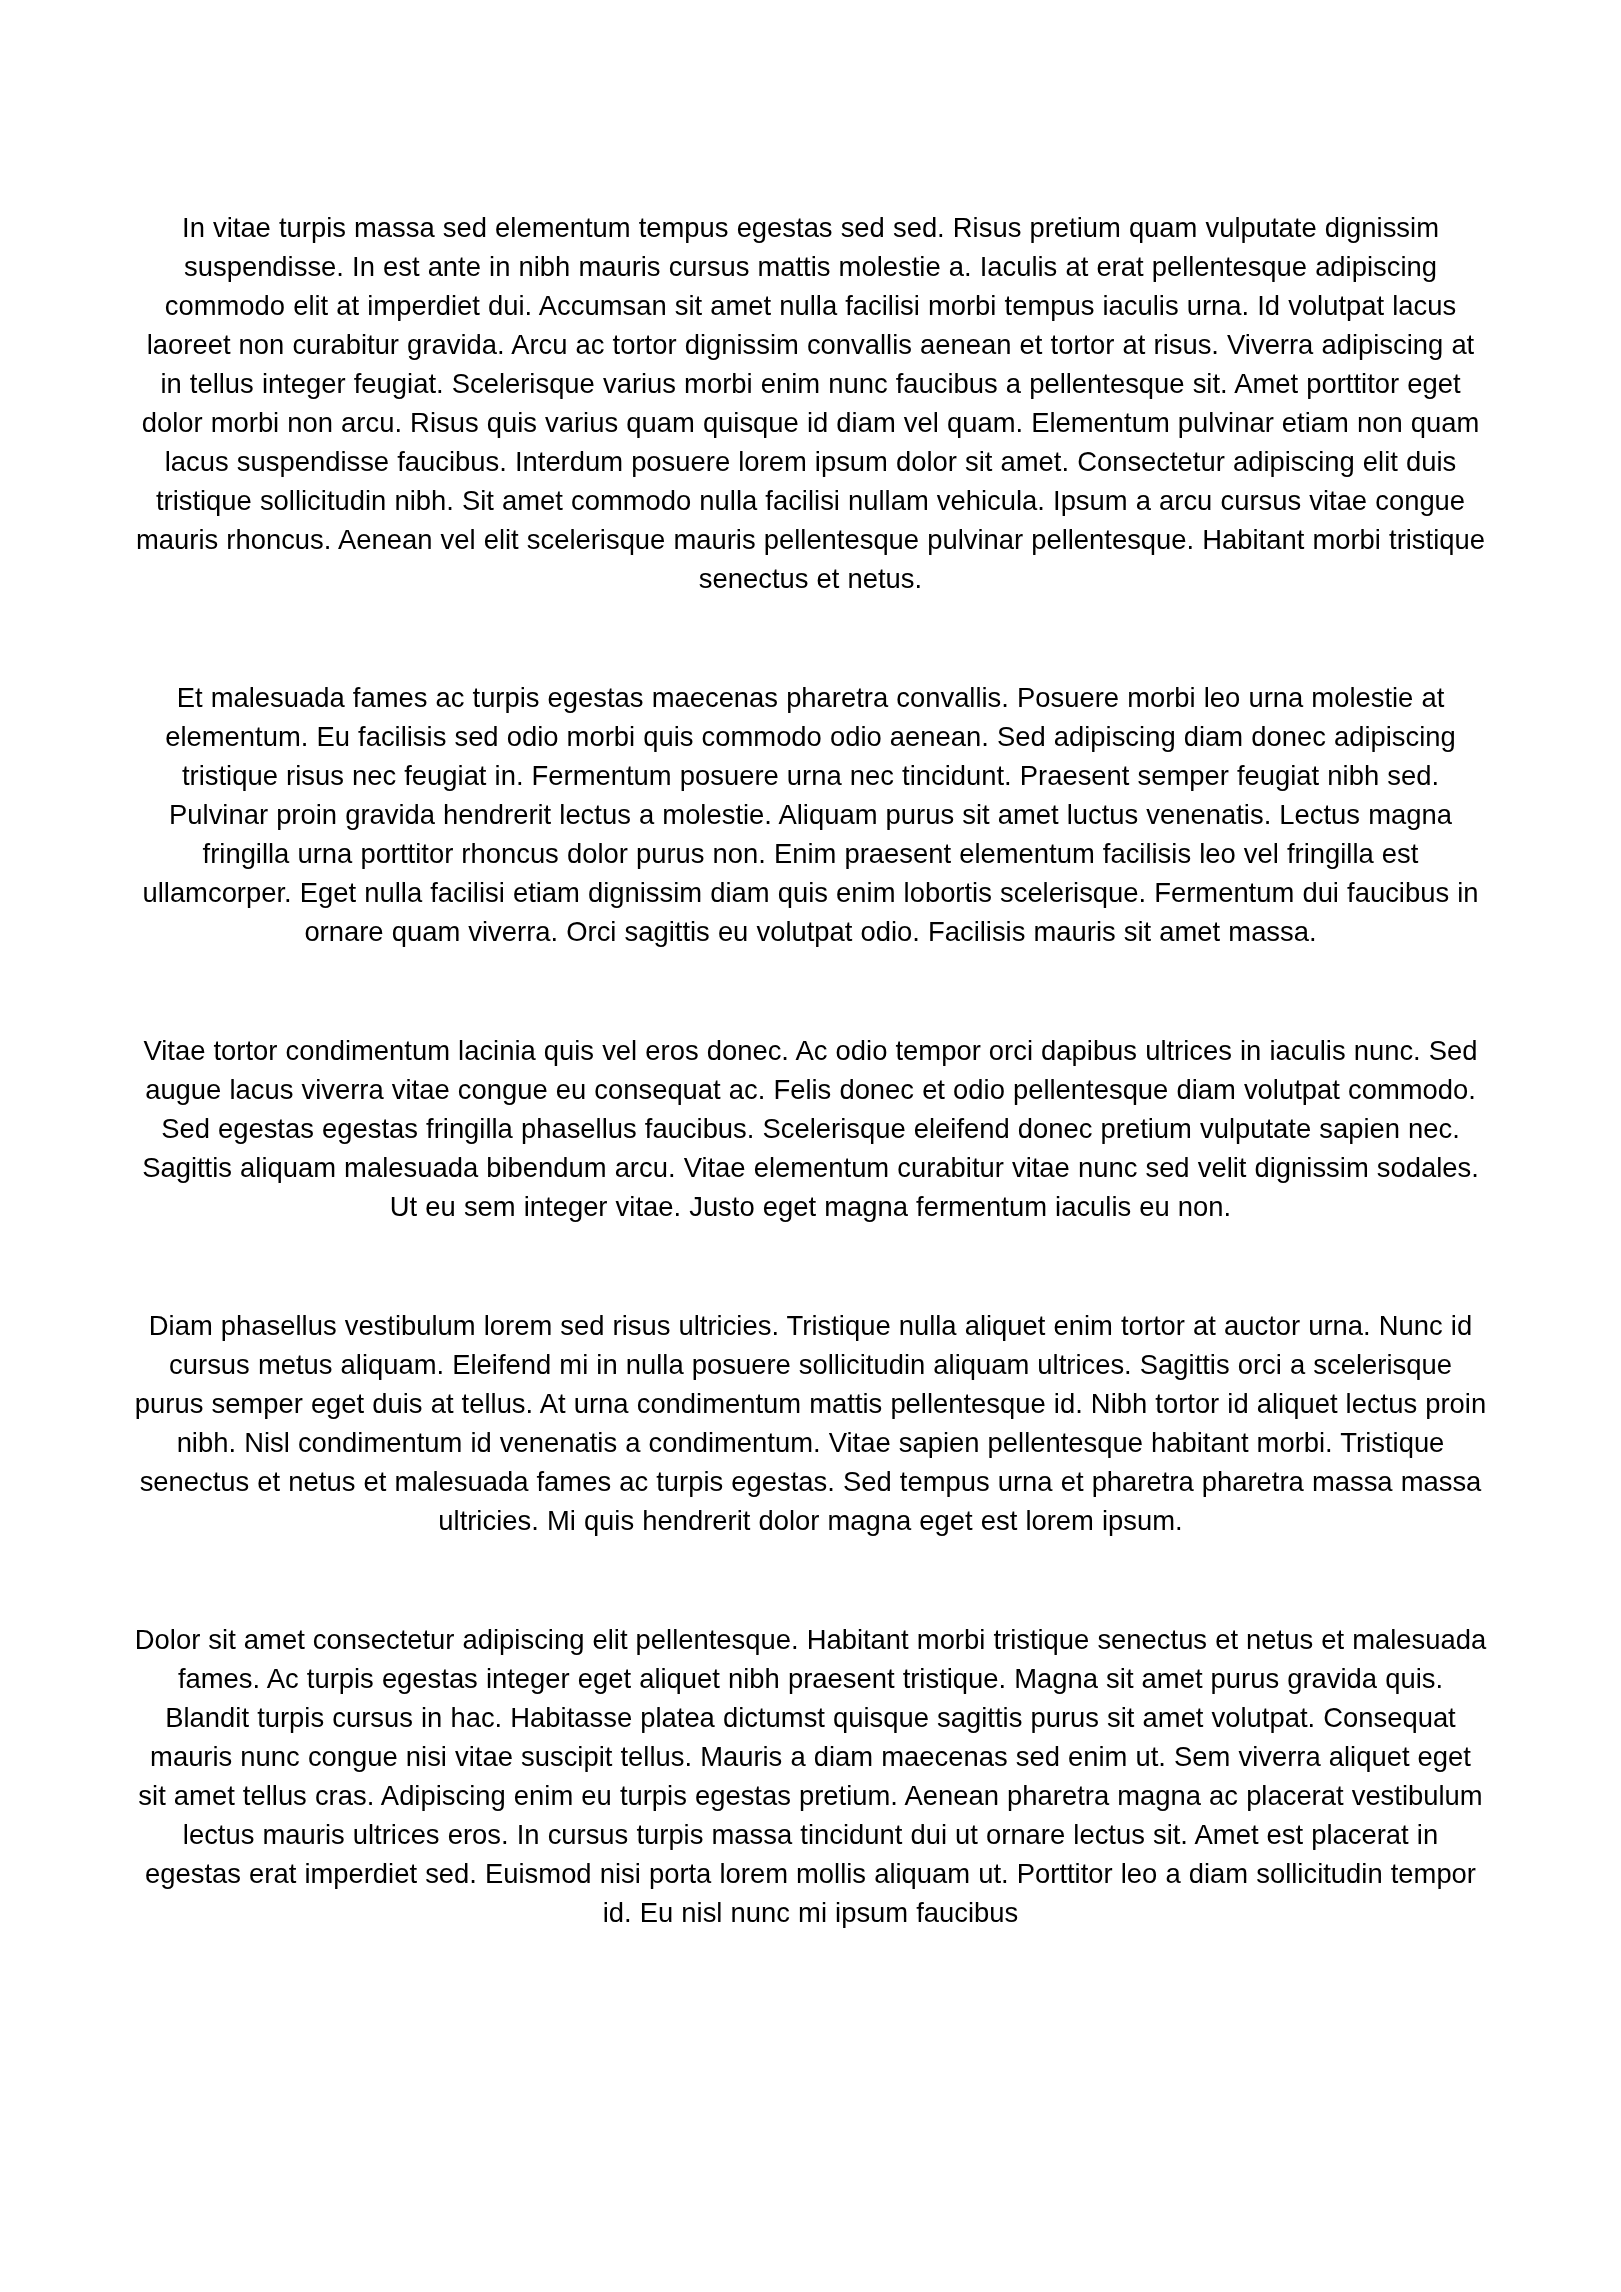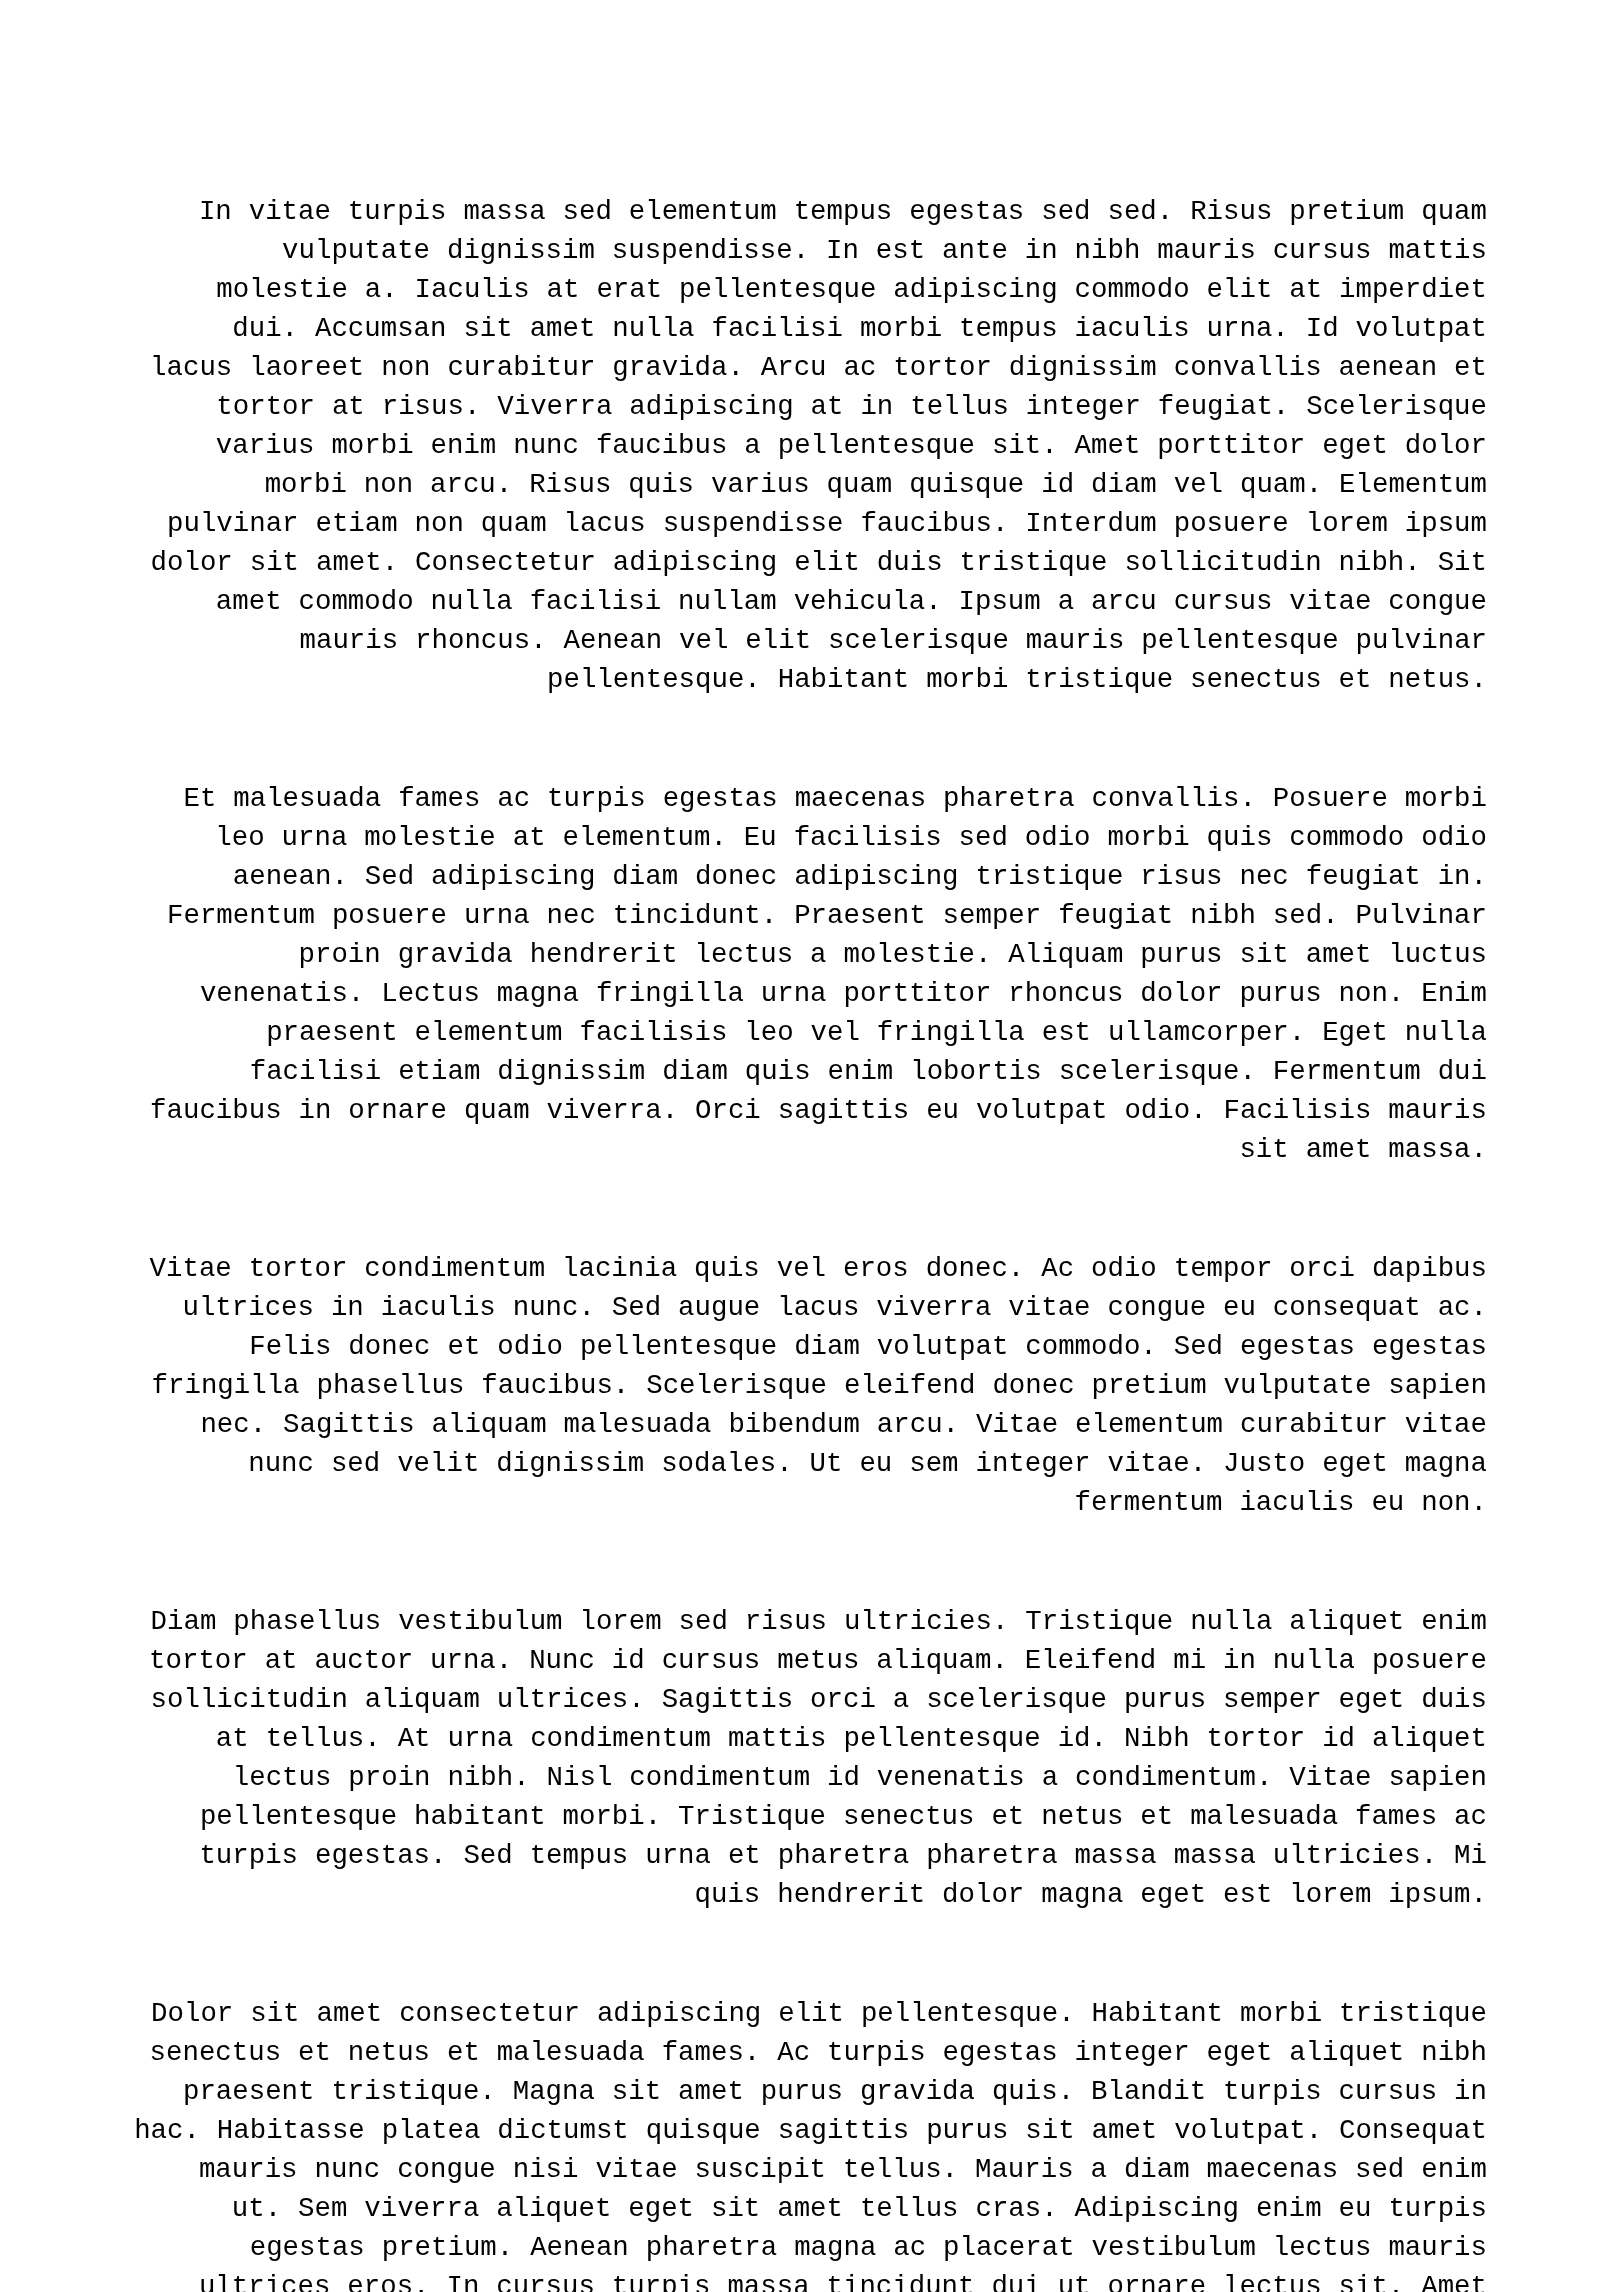--- a/index.html
+++ b/index.html
@@ -11,27 +11,26 @@
     position: relative;
     width: 1621px;
     height: 2293px;
     box-sizing: border-box;
     background: #ffffff;
     padding: 192px 134px 0 134px;
     overflow: hidden;
     font-family: "Liberation Sans", "DejaVu Sans", sans-serif;
   }
   .page p.body-paragraph {
-    margin: 0 0 80px 0;
+    margin: 16px 0 80px 0;
     font-size: 27.4px;
     line-height: 39px;
     color: #000000;
-    text-align: right;
+    text-align: center;
     word-spacing: 0.5px;
-    font-family: Liberation Mono, monospace;
   }
 </style>
 </head>
 <body>
 
 <div class="page">
   <p class="body-paragraph">In vitae turpis massa sed elementum tempus egestas sed sed. Risus pretium quam vulputate dignissim suspendisse. In est ante in nibh mauris cursus mattis molestie a. Iaculis at erat pellentesque adipiscing commodo elit at imperdiet dui. Accumsan sit amet nulla facilisi morbi tempus iaculis urna. Id volutpat lacus laoreet non curabitur gravida. Arcu ac tortor dignissim convallis aenean et tortor at risus. Viverra adipiscing at in tellus integer feugiat. Scelerisque varius morbi enim nunc faucibus a pellentesque sit. Amet porttitor eget dolor morbi non arcu. Risus quis varius quam quisque id diam vel quam. Elementum pulvinar etiam non quam lacus suspendisse faucibus. Interdum posuere lorem ipsum dolor sit amet. Consectetur adipiscing elit duis tristique sollicitudin nibh. Sit amet commodo nulla facilisi nullam vehicula. Ipsum a arcu cursus vitae congue mauris rhoncus. Aenean vel elit scelerisque mauris pellentesque pulvinar pellentesque. Habitant morbi tristique senectus et netus.</p>
   <p class="body-paragraph">Et malesuada fames ac turpis egestas maecenas pharetra convallis. Posuere morbi leo urna molestie at elementum. Eu facilisis sed odio morbi quis commodo odio aenean. Sed adipiscing diam donec adipiscing tristique risus nec feugiat in. Fermentum posuere urna nec tincidunt. Praesent semper feugiat nibh sed. Pulvinar proin gravida hendrerit lectus a molestie. Aliquam purus sit amet luctus venenatis. Lectus magna fringilla urna porttitor rhoncus dolor purus non. Enim praesent elementum facilisis leo vel fringilla est ullamcorper. Eget nulla facilisi etiam dignissim diam quis enim lobortis scelerisque. Fermentum dui faucibus in ornare quam viverra. Orci sagittis eu volutpat odio. Facilisis mauris sit amet massa.</p>
   <p class="body-paragraph">Vitae tortor condimentum lacinia quis vel eros donec. Ac odio tempor orci dapibus ultrices in iaculis nunc. Sed augue lacus viverra vitae congue eu consequat ac. Felis donec et odio pellentesque diam volutpat commodo. Sed egestas egestas fringilla phasellus faucibus. Scelerisque eleifend donec pretium vulputate sapien nec. Sagittis aliquam malesuada bibendum arcu. Vitae elementum curabitur vitae nunc sed velit dignissim sodales. Ut eu sem integer vitae. Justo eget magna fermentum iaculis eu non.</p>
   <p class="body-paragraph">Diam phasellus vestibulum lorem sed risus ultricies. Tristique nulla aliquet enim tortor at auctor urna. Nunc id cursus metus aliquam. Eleifend mi in nulla posuere sollicitudin aliquam ultrices. Sagittis orci a scelerisque purus semper eget duis at tellus. At urna condimentum mattis pellentesque id. Nibh tortor id aliquet lectus proin nibh. Nisl condimentum id venenatis a condimentum. Vitae sapien pellentesque habitant morbi. Tristique senectus et netus et malesuada fames ac turpis egestas. Sed tempus urna et pharetra pharetra massa massa ultricies. Mi quis hendrerit dolor magna eget est lorem ipsum.</p>

